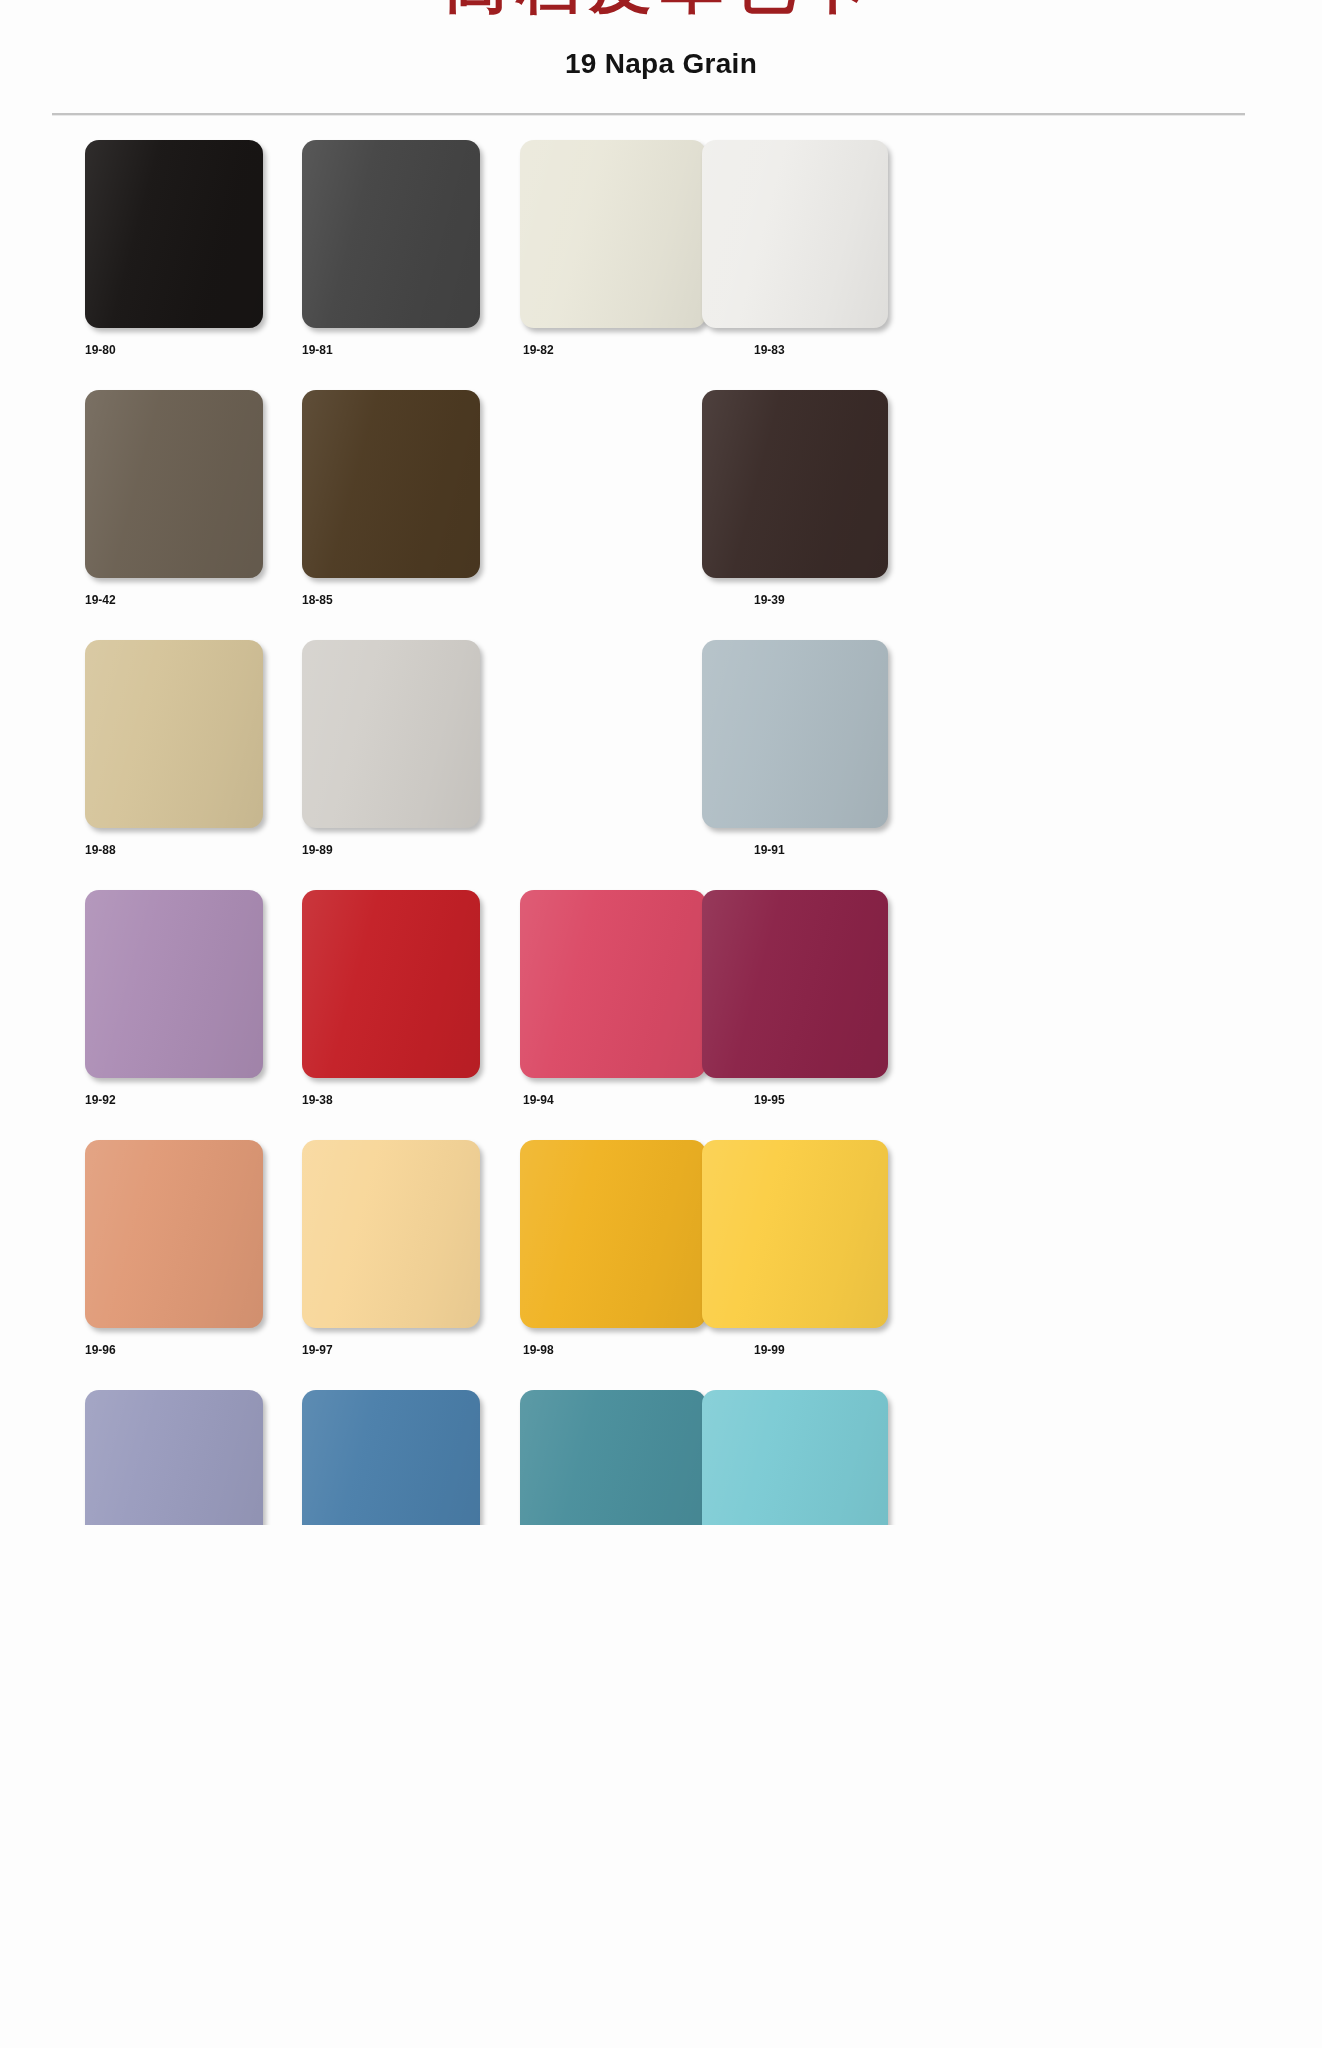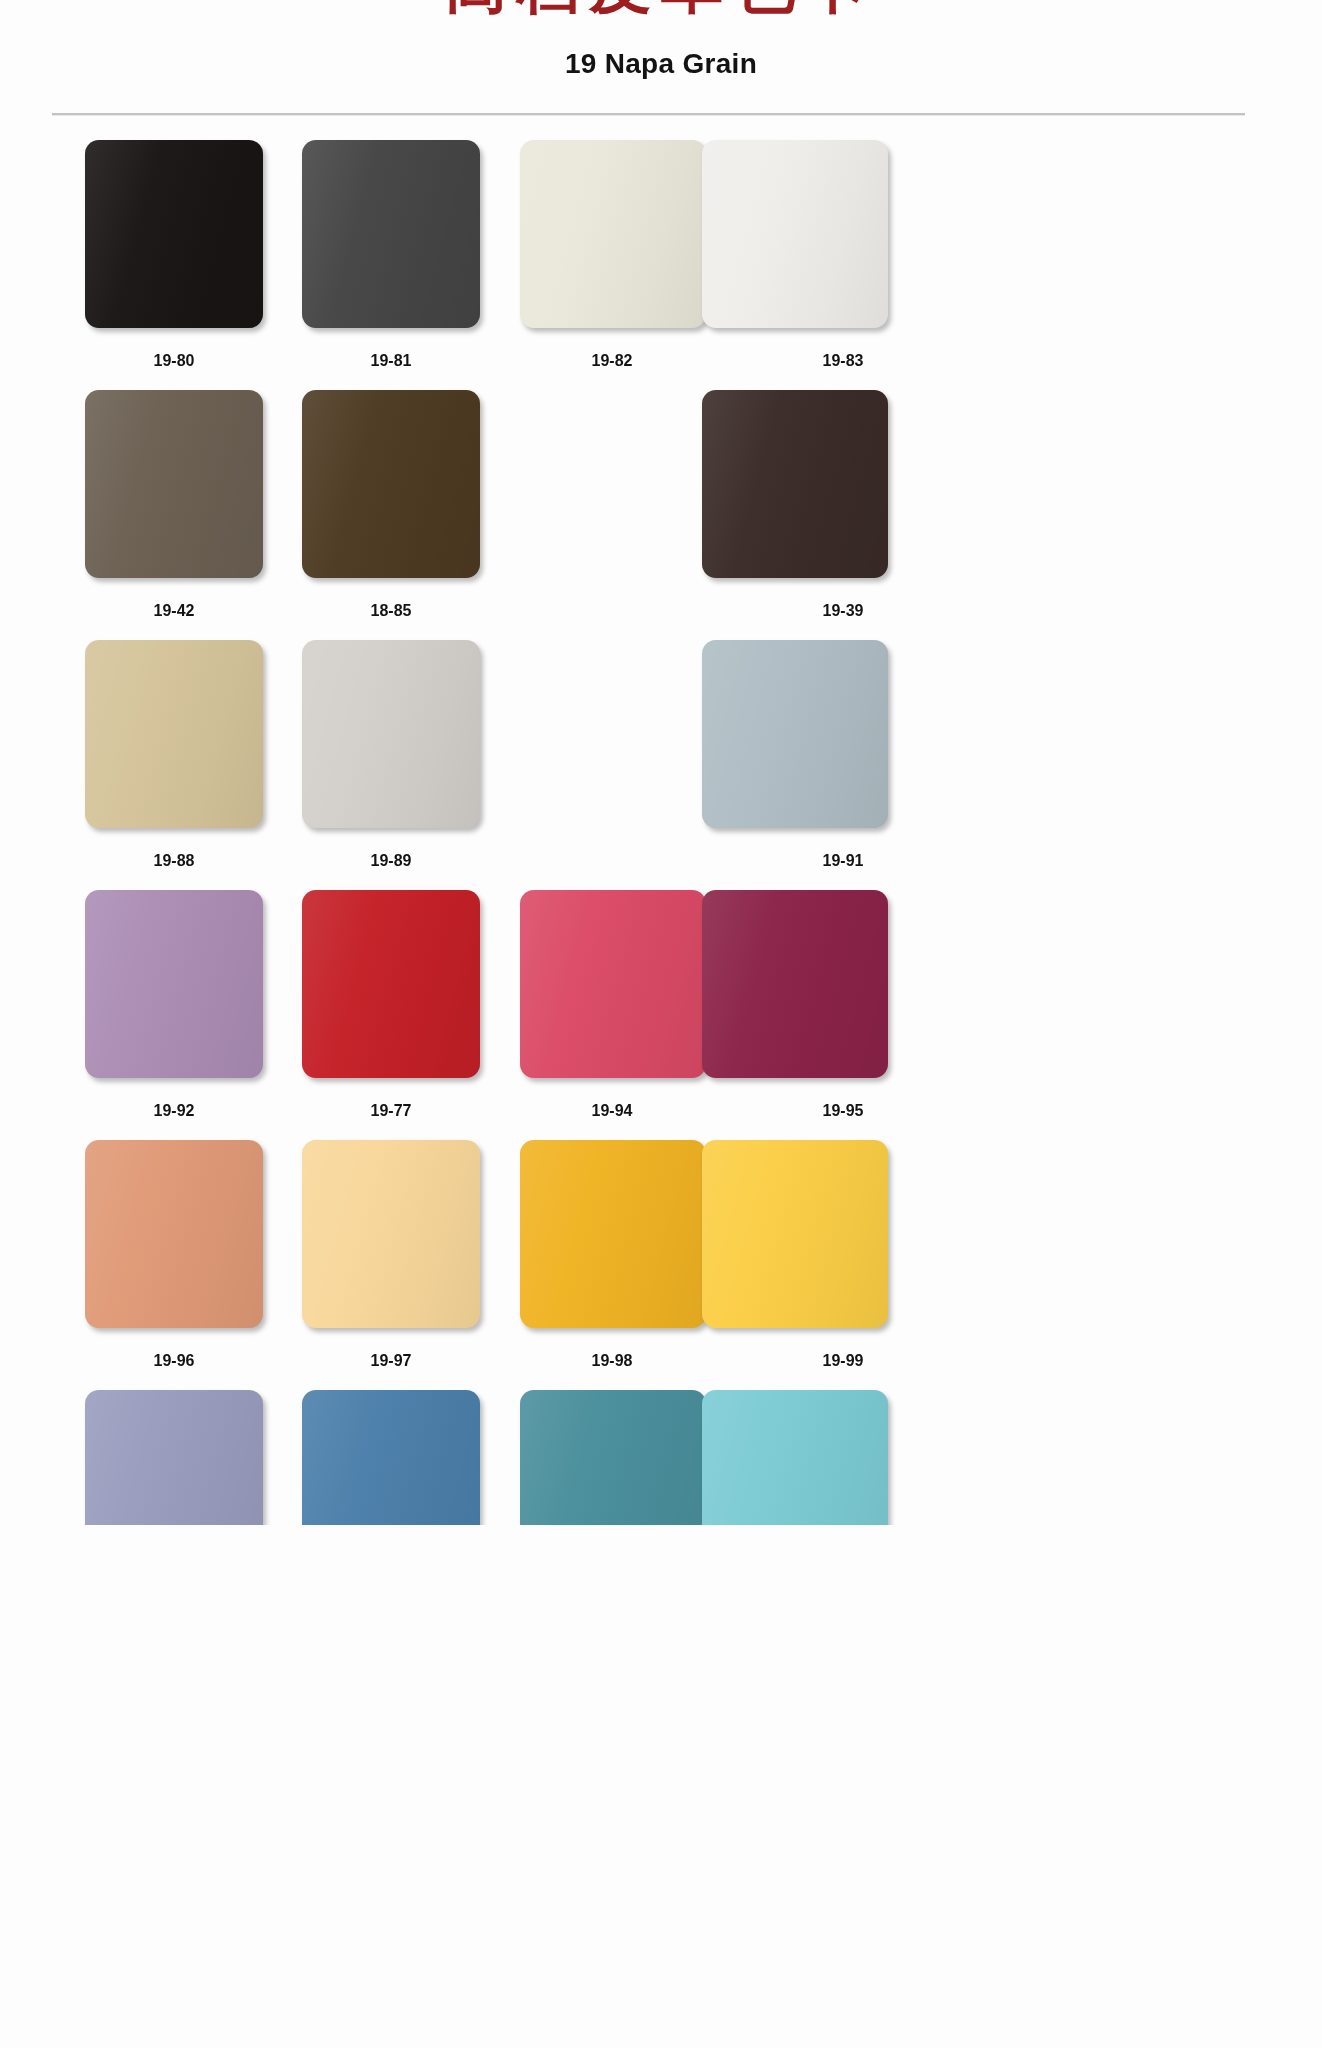--- a/index.html
+++ b/index.html
@@ -105,24 +105,24 @@
     background:
       linear-gradient(105deg,
         rgba(255,255,255,0.10) 0%,
         rgba(255,255,255,0.02) 34%,
         rgba(0,0,0,0.035) 72%,
         rgba(0,0,0,0.07) 100%);
     pointer-events: none;
   }
 
   .chip-label {
-    margin-top: 24px;
+    margin-top: 15px;
     width: 178px;
-    text-align: center;
-    font-size: 16px;
+    text-align: left;
+    font-size: 12px;
     font-weight: bold;
     color: #131313;
     font-family: "Liberation Sans", sans-serif;
   }
   .cell.c3 .chip-label { margin-left: 52px; }
   .cell.c2 .chip-label { margin-left: 3px; }
 
   
   .row.last { height: 135px; overflow: hidden; }
   .row.last .chip { height: 188px; }
@@ -184,21 +184,21 @@
         <div class="chip-label">19-91</div>
       </div>
     </div>
     <div class="row">
       <div class="cell c0">
         <div class="chip" title="#ac8db5" style="background: rgb(172, 141, 181);"></div>
         <div class="chip-label">19-92</div>
       </div>
       <div class="cell c1">
         <div class="chip" title="#c42027" style="background: rgb(196, 32, 39);"></div>
-        <div class="chip-label">19-77</div>
+        <div class="chip-label">19-38</div>
       </div>
       <div class="cell c2">
         <div class="chip" title="#db4a66" style="background: rgb(219, 74, 102);"></div>
         <div class="chip-label">19-94</div>
       </div>
       <div class="cell c3">
         <div class="chip" title="#8b2348" style="background: rgb(139, 35, 72);"></div>
         <div class="chip-label">19-95</div>
       </div>
     </div>

